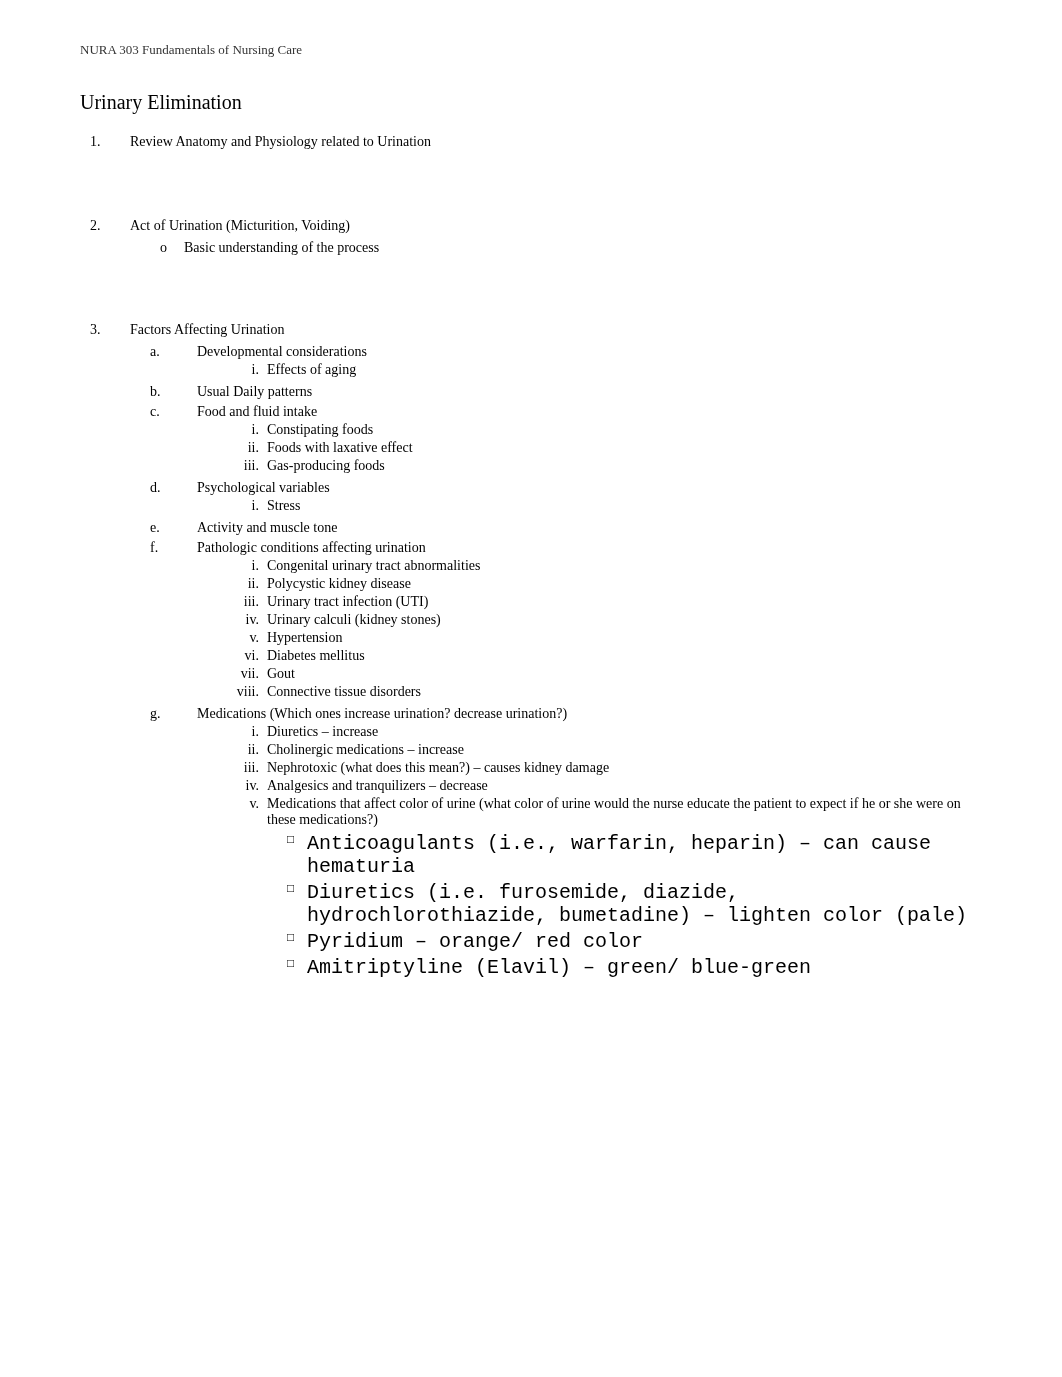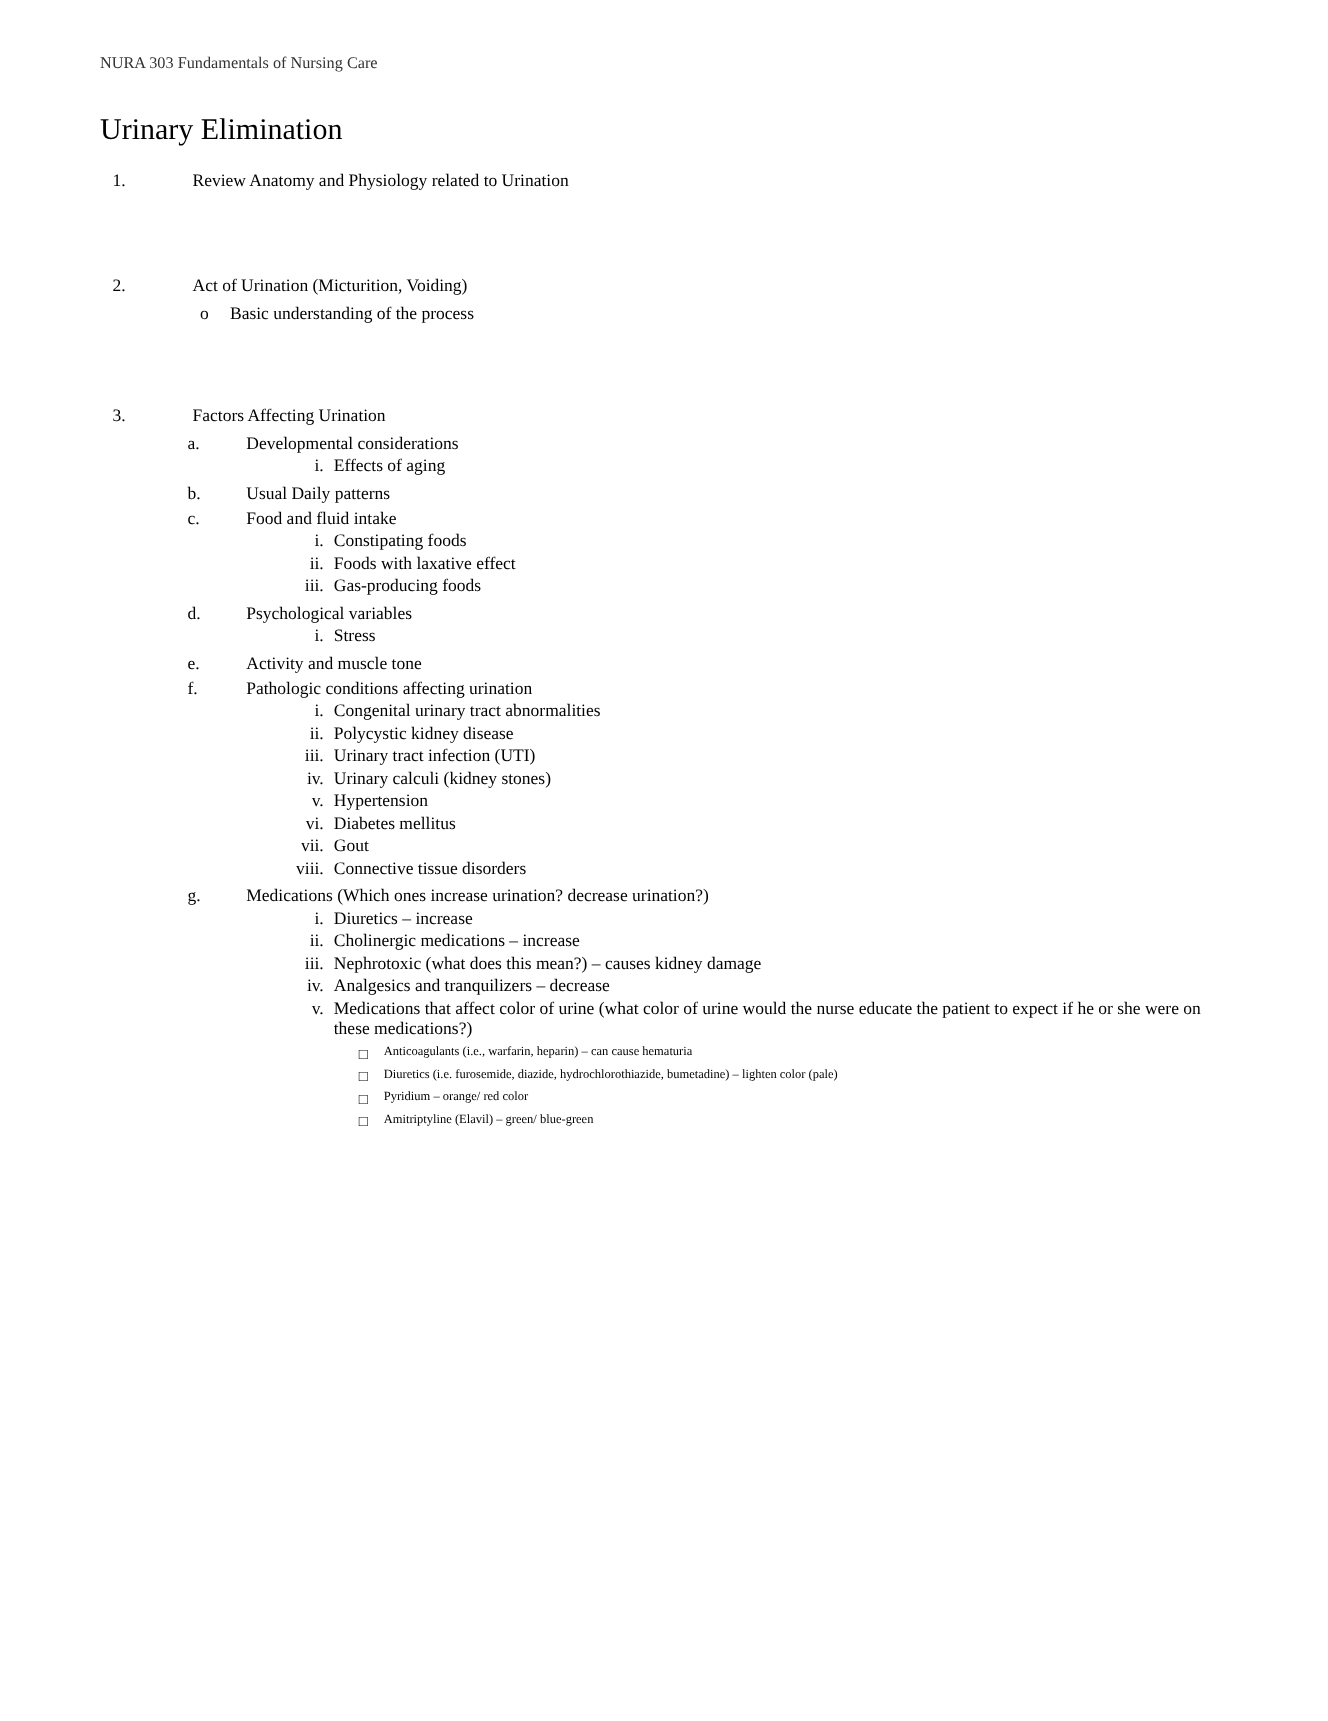--- a/index.html
+++ b/index.html
@@ -39,21 +39,21 @@
     }
 
     .header-text {
       text-align: right;
       font-size: 13px;
       line-height: 1.6;
       color: #333;
     }
 
     .page-title {
-      font-size: 24px;
+      font-size: 20px;
       font-weight: normal;
       margin-bottom: 20px;
       margin-top: 10px;
     }
 
     .content {
       margin-left: 10px;
     }
 
     ol.main-list {
@@ -73,21 +73,20 @@
       font-size: 14px;
     }
 
     .main-content {
       flex: 1;
     }
 
     .item-text {
       font-size: 14px;
       margin-bottom: 6px;
-      margin-left: 24px;
     }
 
     
     .sub-list-alpha {
       list-style: none;
       padding: 0;
       margin: 4px 0 0 20px;
     }
 
     .sub-list-alpha > li {
@@ -144,21 +143,22 @@
     }
 
     .bullet-char {
       min-width: 20px;
       font-size: 12px;
       padding-right: 6px;
     }
 
     .bullet-content {
       flex: 1;
-      font-size: 10px;
+      font-size: 20px;
+      font-family: Liberation Mono, monospace;
     }
 
     
     .sub-list-o {
       list-style: none;
       padding: 0;
       margin: 4px 0 0 30px;
     }
 
     .sub-list-o > li {

